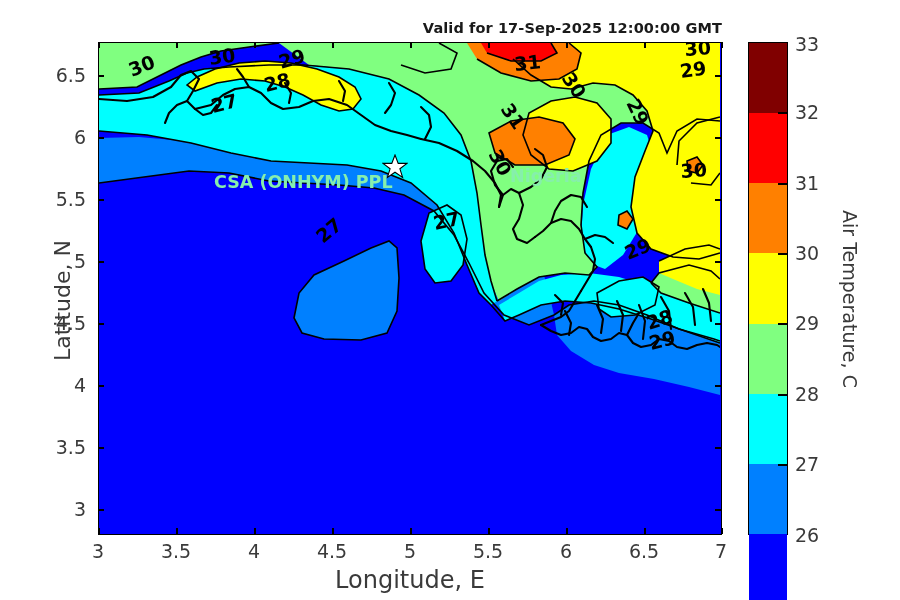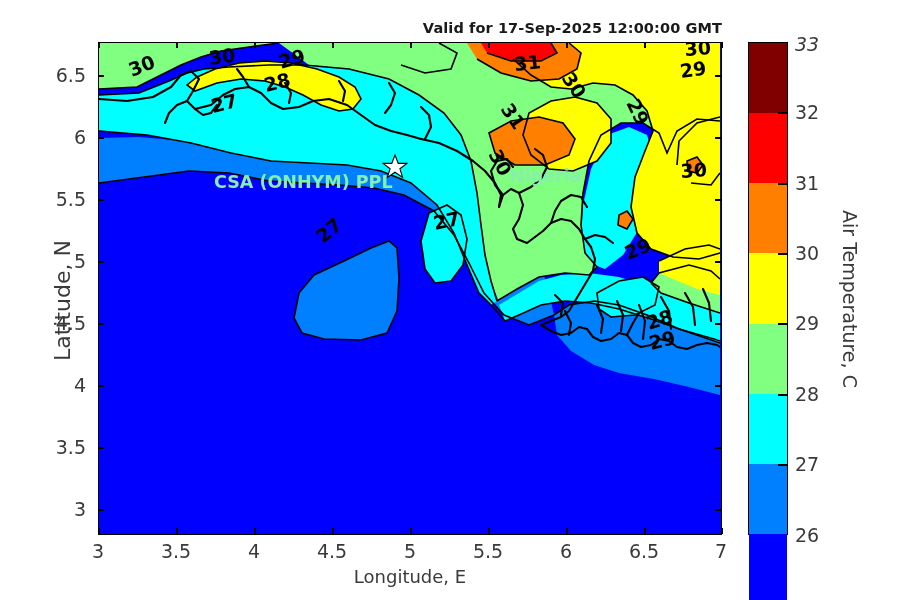--- a/index.html
+++ b/index.html
@@ -17,21 +17,21 @@
 
   
   .xt{position:absolute;font-size:19px;color:#3a3a3a;transform:translateX(-50%);top:540px;}
   .yt{position:absolute;font-size:19px;color:#3a3a3a;transform:translateY(-50%);text-align:right;}
   .xtick{position:absolute;width:1.5px;height:6px;background:#000;top:42px;}
   .xtickb{position:absolute;width:1.5px;height:6px;background:#000;top:528px;}
   .ytick{position:absolute;height:1.5px;width:6px;background:#000;left:98px;}
   .ytickr{position:absolute;height:1.5px;width:6px;background:#000;left:715px;}
 
   .xlab{position:absolute;left:98px;top:566px;width:624px;text-align:center;
-        font-size:18px;color:#3a3a3a;}
+        font-size:24px;color:#3a3a3a;}
   .ylab{position:absolute;left:-78px;top:288px;width:280px;text-align:center;
         font-size:22px;color:#3a3a3a;transform:rotate(-90deg);transform-origin:center;}
 
   
   #cbar{position:absolute;left:748px;top:42px;width:40px;height:493px;
         border:1.5px solid #000;box-sizing:border-box;}
   #cbar div{width:100%;}
   .cbt{position:absolute;left:795px;font-size:19px;color:#3a3a3a;transform:translateY(-50%);}
   .cbtick{position:absolute;left:778px;width:9px;height:1.5px;background:#000;}
   .cblab{position:absolute;left:700px;top:288px;width:300px;text-align:center;
@@ -342,17 +342,17 @@
   <div class="cbtick" style="top:394px;"></div>
   <div class="cbtick" style="top:464px;"></div>
 
   <div class="cbt" style="top:535px;">26</div>
   <div class="cbt" style="top:464px;">27</div>
   <div class="cbt" style="top:394px;">28</div>
   <div class="cbt" style="top:323px;">29</div>
   <div class="cbt" style="top:253px;">30</div>
   <div class="cbt" style="top:183px;">31</div>
   <div class="cbt" style="top:112px;text-align:center;">32</div>
-  <div class="cbt" style="top:44px;font-style:italic;">33</div>
+  <div class="cbt" style="top:44px;">33</div>
 
   <div class="cblab">Air Temperature, C</div>
 
 </div>
 
 </body></html>

